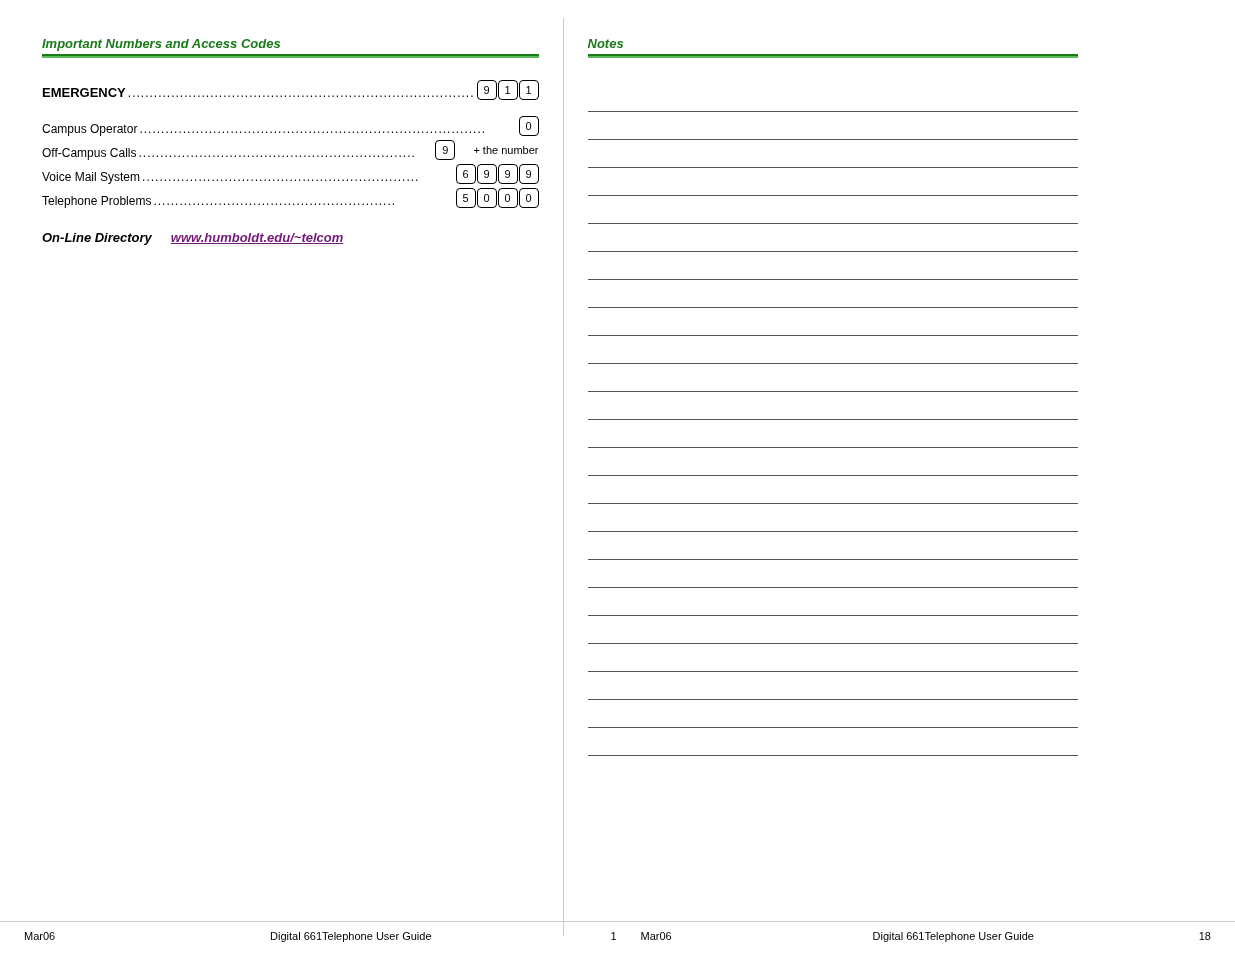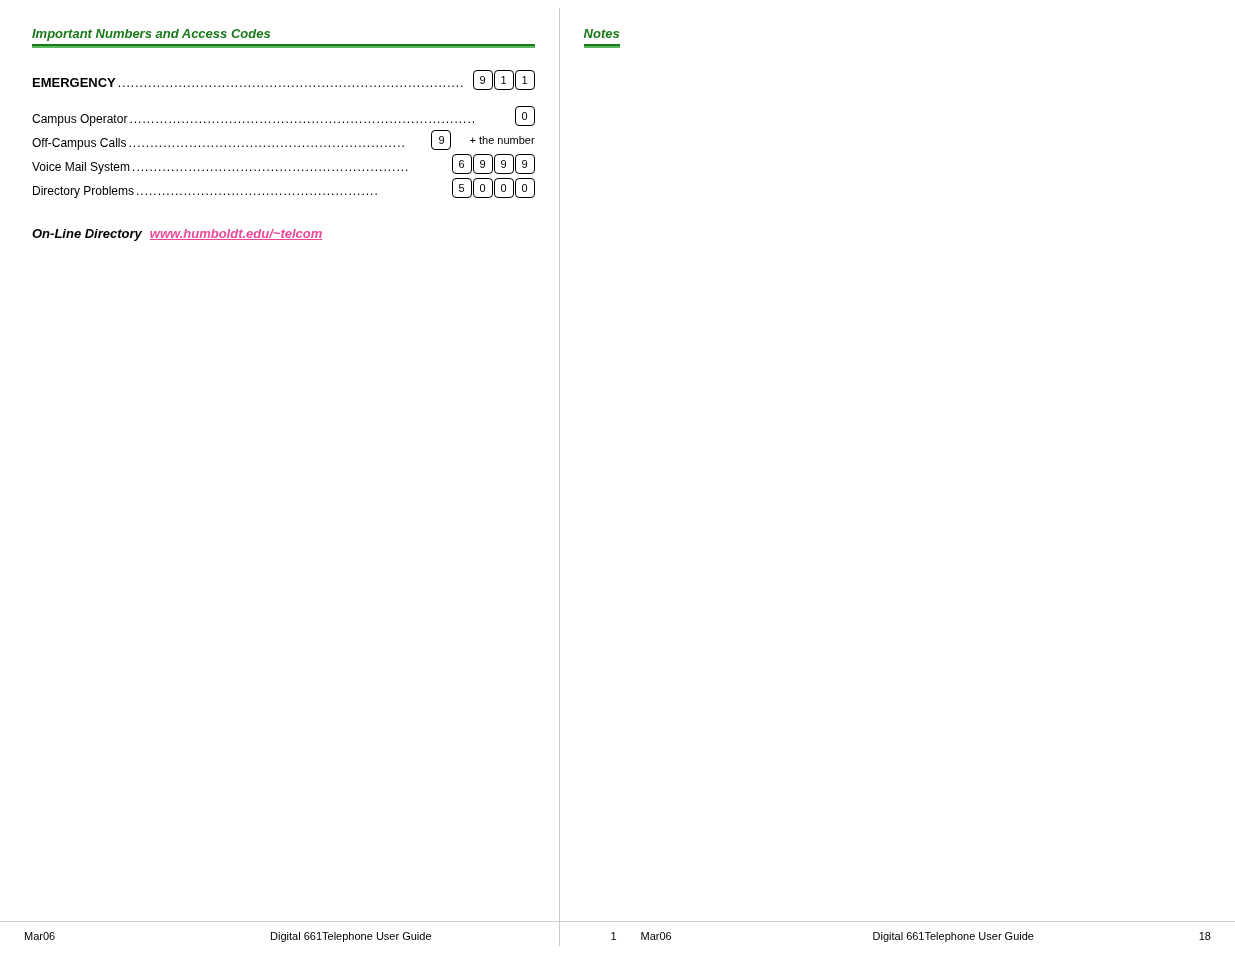--- a/index.html
+++ b/index.html
@@ -9,33 +9,34 @@
       font-size: 12px;
       color: #000;
       width: 1235px;
       min-height: 954px;
     }
     .page-container {
       display: flex;
       flex-direction: row;
       width: 1120px;
       min-height: 954px;
-      padding: 8px;
+      padding: 18px;
     }
     .left-panel {
       width: 617px;
       padding: 18px 24px 30px 24px;
       display: flex;
       flex-direction: column;
       border-right: 1px solid #ccc;
     }
     .right-panel {
       width: 618px;
       padding: 18px 24px 30px 24px;
       display: flex;
+      flex-direction: column;
     }
     .section-header {
       display: flex;
       flex-direction: column;
       margin-bottom: 10px;
     }
     .section-title {
       font-size: 13px;
       font-style: italic;
       font-weight: bold;
@@ -91,34 +92,34 @@
       color: #000;
     }
     .plus-number {
       font-size: 11px;
       margin-left: 17px;
       white-space: nowrap;
     }
     .online-directory-row {
       display: flex;
       align-items: center;
-      margin-top: 24px;
-      gap: 8px;
+      margin-top: 18px;
+      gap: 19px;
     }
     .online-dir-label {
       font-size: 13px;
       font-weight: bold;
       font-style: italic;
     }
     .online-dir-link {
       font-size: 13px;
       font-weight: bold;
       font-style: italic;
       text-decoration: underline;
-      color: #ec4899;
+      color: #701a75;
     }
     .notes-lines-container {
       margin-top: 14px;
       display: flex;
       flex-direction: column;
       gap: 0;
     }
     .note-line {
       border-bottom: 1px solid #555;
       height: 28px;
@@ -215,21 +216,21 @@
       <span class="dots">................................................................</span>
       <div class="entry-codes">
         <span class="code-box">6</span>
         <span class="code-box">9</span>
         <span class="code-box">9</span>
         <span class="code-box">9</span>
       </div>
     </div>
 
     <div class="entry-row">
-      <span class="entry-label">Directory Problems</span>
+      <span class="entry-label">Telephone Problems</span>
       <span class="dots">........................................................</span>
       <div class="entry-codes">
         <span class="code-box">5</span>
         <span class="code-box">0</span>
         <span class="code-box">0</span>
         <span class="code-box">0</span>
       </div>
     </div>
 
     <div class="online-directory-row">

